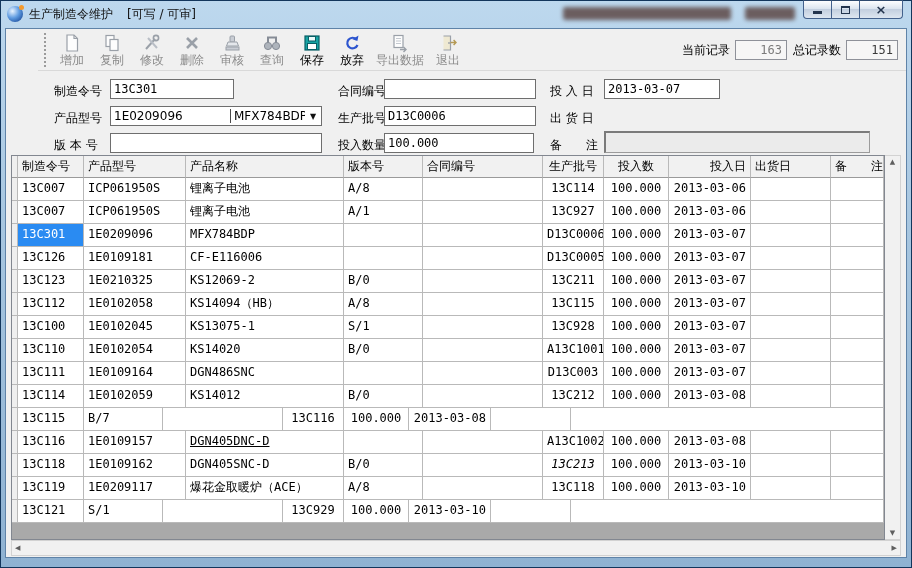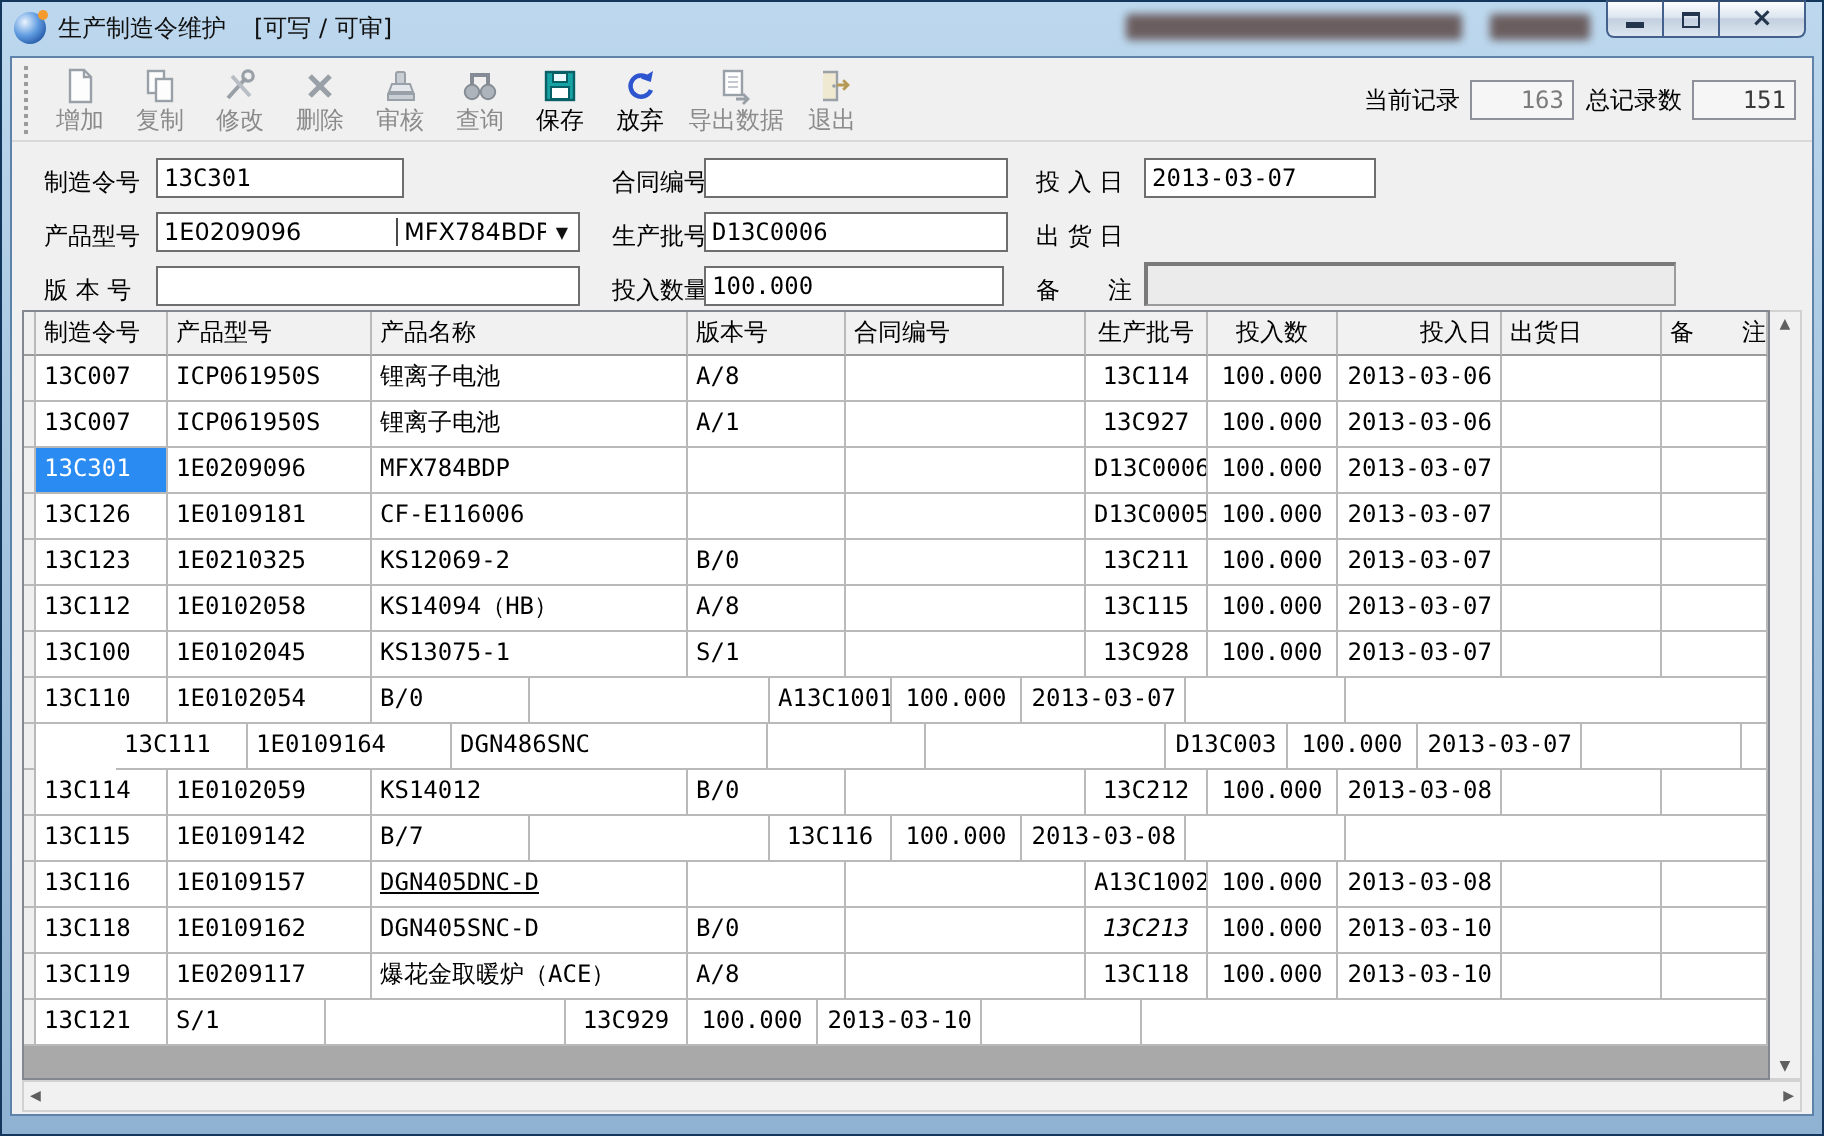--- a/index.html
+++ b/index.html
@@ -18,21 +18,21 @@
   .redact.r2{left:744px;width:50px;}
   .winbtns{position:absolute;top:-1px;right:8px;display:flex;}
   .winbtn{width:29px;height:19px;border:1px solid #43618c;border-top:1px solid #2e4a6e;margin-left:-1px;background:linear-gradient(180deg,#fdfeff 0%,#dce5ef 45%,#c3cfdf 50%,#dde6f0 100%);display:flex;align-items:center;justify-content:center;color:#23344d;}
   .winbtn.first{border-radius:0 0 0 4px;}
   .winbtn.last{border-radius:0 0 4px 0;width:44px;}
   .glyph-min{width:9px;height:3px;background:#23344d;margin-top:6px;}
   .glyph-max{width:9px;height:8px;border:1px solid #23344d;border-top:2px solid #23344d;}
   .glyph-close{font-size:13px;font-weight:bold;line-height:1;}
 
   
-  .content{position:absolute;top:27px;left:4px;right:4px;bottom:9px;background:#f0f0f0;border:1px solid #5f83a8;overflow:hidden;}
+  .content{position:absolute;top:27px;left:4px;right:4px;bottom:9px;background:#f0f0f0;border:1px solid #5f83a8;overflow:hidden;padding-left:32px;}
 
   
   .toolbar{position:relative;height:42px;border-bottom:1px solid #d9d9d9;display:flex;align-items:center;padding-left:6px;}
   .gripper{width:3px;height:34px;border-left:2px dotted #9b9b9b;margin-right:5px;}
   .tbtn{min-width:40px;height:38px;display:flex;flex-direction:column;align-items:center;justify-content:center;padding:1px 4px 0 4px;cursor:default;}
   .tbtn .ico{height:20px;display:flex;align-items:center;justify-content:center;}
   .tbtn .tlbl{font-size:12px;color:#000;line-height:14px;white-space:nowrap;}
   .tbtn.dis .tlbl{color:#8b8b8b;}
   .recbar{position:absolute;right:8px;top:0;height:42px;display:flex;align-items:center;font-size:12px;color:#000;}
   .recbox{width:52px;height:20px;border:1px solid #8e9199;background:#f6f6f6;text-align:right;padding:2px 4px 0 0;font-size:12px;margin:0 6px 0 5px;font-family:"DejaVu Sans Mono","DejaVu Sans",monospace;}
@@ -327,31 +327,32 @@
               <div class="gcell" style="width: 61px; text-align: center;">13C928</div>
               <div class="gcell" style="width: 65px; text-align: center;">100.000</div>
               <div class="gcell" style="width: 82px; text-align: right;">2013-03-07</div>
               <div class="gcell" style="width: 80px;"></div>
               <div class="gcell" style="flex: 1 1 0%;"></div>
             </div>
             <div class="grow">
               <div class="gcell selector" style="width: 6px;"></div>
               <div class="gcell" style="width: 66px;">13C110</div>
               <div class="gcell" style="width: 102px;">1E0102054</div>
+              <div class="gcell" style="width: 158px;">KS14020</div>
               <div class="gcell" style="width: 79px;">B/0</div>
               <div class="gcell" style="width: 120px;"></div>
               <div class="gcell" style="width: 61px; text-align: center;">A13C1001</div>
               <div class="gcell" style="width: 65px; text-align: center;">100.000</div>
               <div class="gcell" style="width: 82px; text-align: right;">2013-03-07</div>
               <div class="gcell" style="width: 80px;"></div>
               <div class="gcell" style="flex: 1 1 0%;"></div>
             </div>
             <div class="grow">
               <div class="gcell selector" style="width: 6px;"></div>
-              <div class="gcell" style="width: 66px; margin-left: 40px;">13C111</div>
+              <div class="gcell" style="width: 66px;">13C111</div>
               <div class="gcell" style="width: 102px;">1E0109164</div>
               <div class="gcell" style="width: 158px;">DGN486SNC</div>
               <div class="gcell" style="width: 79px;"></div>
               <div class="gcell" style="width: 120px;"></div>
               <div class="gcell" style="width: 61px; text-align: center;">D13C003</div>
               <div class="gcell" style="width: 65px; text-align: center;">100.000</div>
               <div class="gcell" style="width: 82px; text-align: right;">2013-03-07</div>
               <div class="gcell" style="width: 80px;"></div>
               <div class="gcell" style="flex: 1 1 0%;"></div>
             </div>
@@ -364,21 +365,20 @@
               <div class="gcell" style="width: 120px;"></div>
               <div class="gcell" style="width: 61px; text-align: center;">13C212</div>
               <div class="gcell" style="width: 65px; text-align: center;">100.000</div>
               <div class="gcell" style="width: 82px; text-align: right;">2013-03-08</div>
               <div class="gcell" style="width: 80px;"></div>
               <div class="gcell" style="flex: 1 1 0%;"></div>
             </div>
             <div class="grow">
               <div class="gcell selector" style="width: 6px;"></div>
               <div class="gcell" style="width: 66px;">13C115</div>
-              <div class="gcell" style="width: 102px;">1E0109142</div>
               <div class="gcell" style="width: 79px;">B/7</div>
               <div class="gcell" style="width: 120px;"></div>
               <div class="gcell" style="width: 61px; text-align: center;">13C116</div>
               <div class="gcell" style="width: 65px; text-align: center;">100.000</div>
               <div class="gcell" style="width: 82px; text-align: right;">2013-03-08</div>
               <div class="gcell" style="width: 80px;"></div>
               <div class="gcell" style="flex: 1 1 0%;"></div>
             </div>
             <div class="grow">
               <div class="gcell selector" style="width: 6px;"></div>

